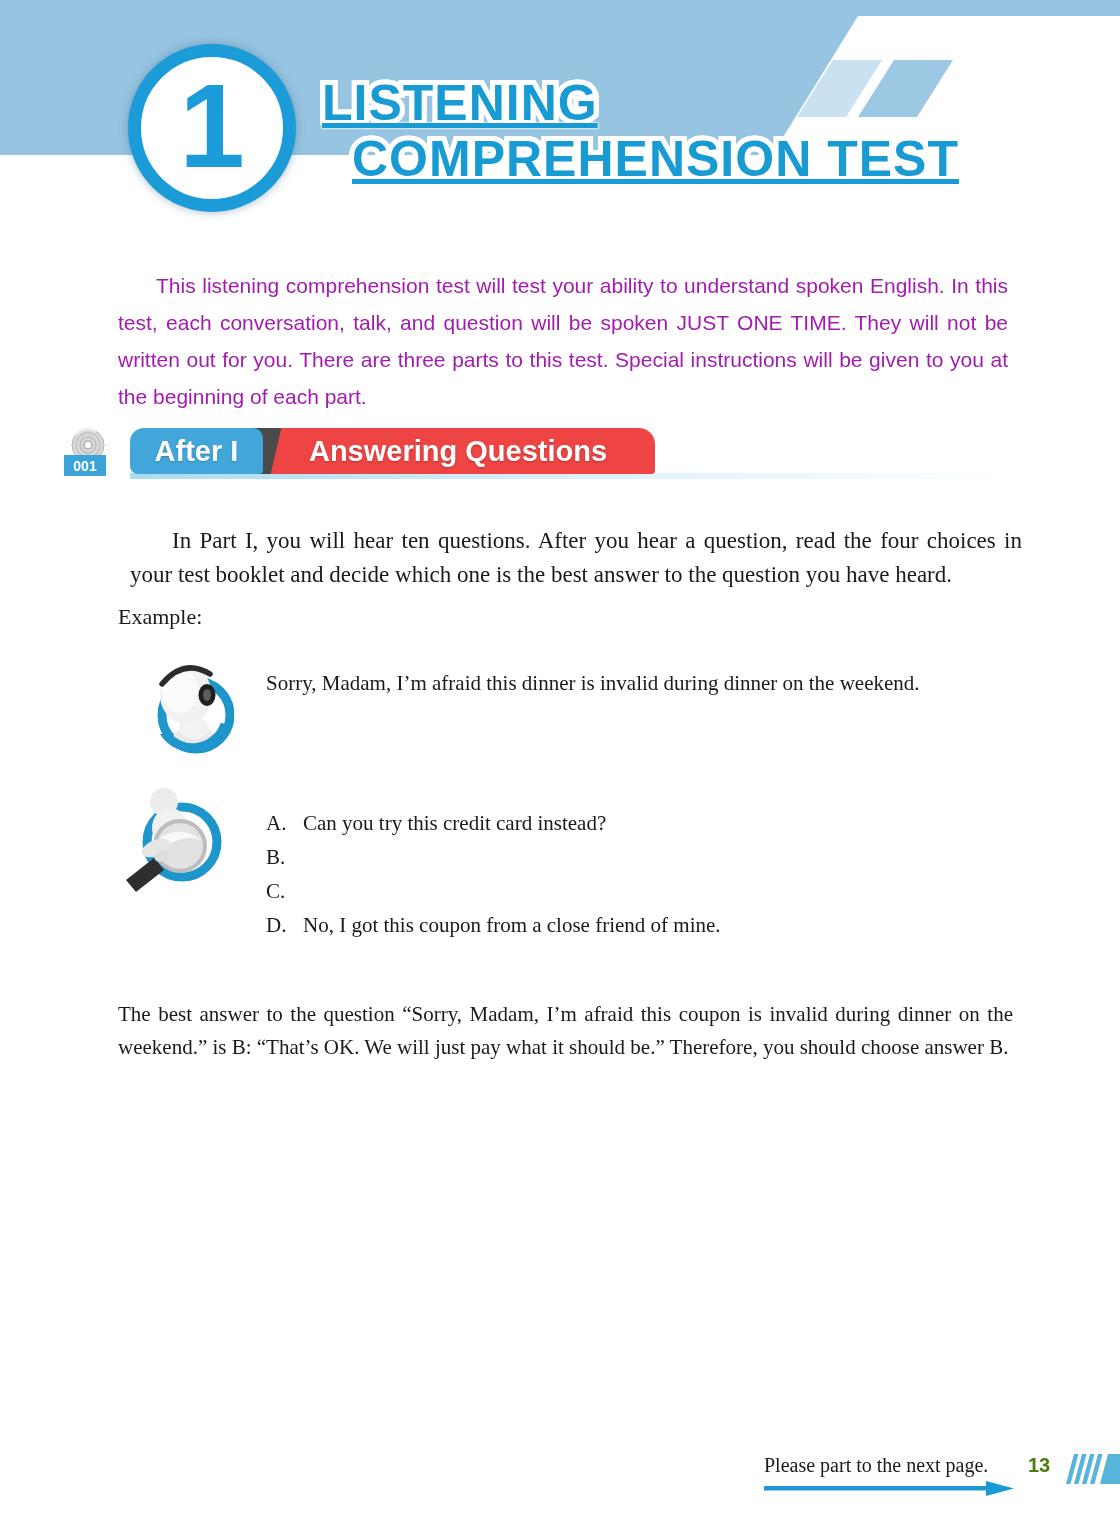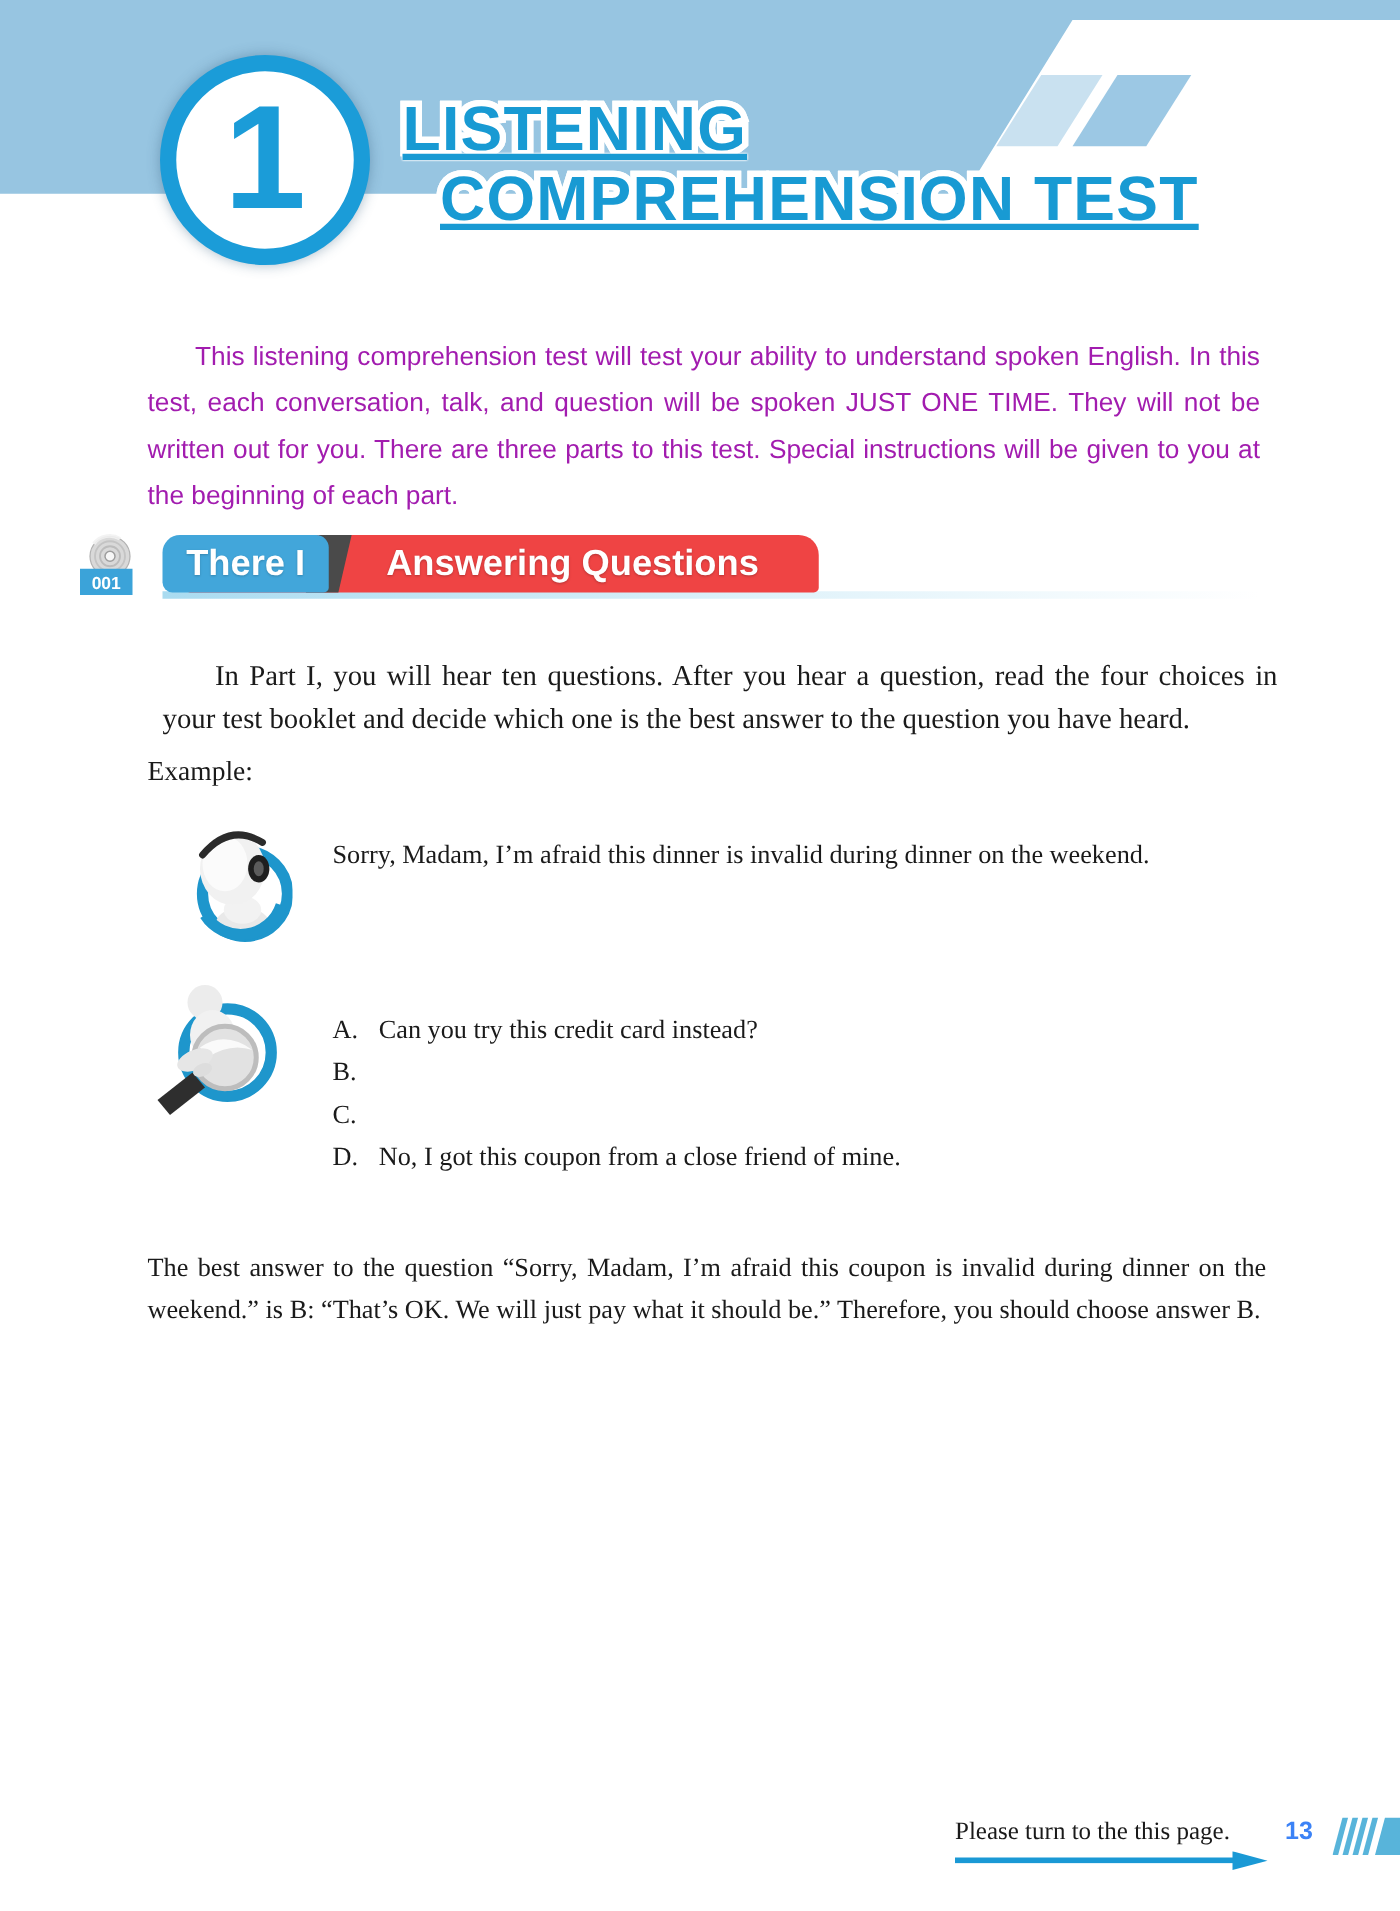--- a/index.html
+++ b/index.html
@@ -73,21 +73,21 @@
   .choice-letter{width:37px;flex:0 0 37px;}
   .explanation{
     position:absolute;left:118px;top:977px;width:895px;
     font-size:21px;line-height:33px;text-align:justify;
   }
   
   .footer-instruction{position:absolute;left:764px;top:1454px;font-size:20px;white-space:nowrap;}
   .footer-arrow{position:absolute;left:764px;top:1481px;}
   .page-number{
     position:absolute;left:1028px;top:1454px;
-    font-family:"Liberation Sans", sans-serif;font-weight:bold;font-size:20px;color:#3b82f6;
+    font-family:"Liberation Sans", sans-serif;font-weight:bold;font-size:20px;color:#4d7c0f;
   }
   .corner-slashes{position:absolute;left:1066px;top:1454px;}
 </style>
 </head>
 <body>
 
 <div class="page">
 
   <svg class="banner-svg" width="1120" height="225" viewBox="0 0 1120 225">
     <polygon points="0,0 1120,0 1120,16 858,16 772,155 0,155" fill="#97c5e1"></polygon>
@@ -105,21 +105,21 @@
   <div class="title-line title-front t2">COMPREHENSION TEST</div>
 
   <p class="intro">This listening comprehension test will test your ability to understand spoken English. In this test, each conversation, talk, and question will be spoken JUST ONE TIME. They will not be written out for you. There are three parts to this test. Special instructions will be given to you at the beginning of each part.</p>
 
   <div class="section-underline"></div>
   <div class="gray-bar">
     <span class="bar-text">Answering Questions</span>
   </div>
   <div class="dark-wedge"></div>
   <div class="blue-tab">
-    <span>There I</span>
+    <span>After I</span>
   </div>
 
   <svg class="cd-icon" width="48" height="56" viewBox="0 0 48 56">
     <circle cx="26" cy="19" r="16" fill="#d9d9d9" stroke="#b3b3b3" stroke-width="1"></circle>
     <circle cx="26" cy="19" r="12" fill="none" stroke="#c4c4c4" stroke-width="1.5"></circle>
     <circle cx="26" cy="19" r="8" fill="none" stroke="#bcbcbc" stroke-width="1.5"></circle>
     <path d="M13,9 A16,16 0 0 1 34,5" fill="none" stroke="#f2f2f2" stroke-width="3" opacity="0.9"></path>
     <circle cx="26" cy="19" r="4" fill="#f7f7f7" stroke="#9e9e9e" stroke-width="1.2"></circle>
     <rect x="2" y="29" width="42" height="21" fill="#3ba3d9"></rect>
     <text x="23" y="45" text-anchor="middle" font-family="Liberation Sans, sans-serif" font-size="14" font-weight="bold" fill="#ffffff">001</text>
@@ -164,21 +164,21 @@
       <span class="choice-letter">C.</span>
     </div>
     <div class="choice-row">
       <span class="choice-letter">D.</span>
       <span class="choice-text">No, I got this coupon from a close friend of mine.</span>
     </div>
   </div>
 
   <p class="explanation">The best answer to the question “Sorry, Madam, I’m afraid this coupon is invalid during dinner on the weekend.” is B: “That’s OK. We will just pay what it should be.” Therefore, you should choose answer B.</p>
 
-  <div class="footer-instruction">Please turn to the this page.</div>
+  <div class="footer-instruction">Please part to the next page.</div>
   <svg class="footer-arrow" width="252" height="16" viewBox="0 0 252 16">
     <rect x="0" y="5" width="224" height="4.5" fill="#1a99d5"></rect>
     <polygon points="222,0 250,7.5 222,15" fill="#1a99d5"></polygon>
   </svg>
   <div class="page-number">13</div>
   <svg class="corner-slashes" width="54" height="32" viewBox="0 0 54 32">
     <polygon points="8,0 12.5,0 4.5,30 0,30" fill="#58b4da"></polygon>
     <polygon points="16,0 20.5,0 12.5,30 8,30" fill="#58b4da"></polygon>
     <polygon points="24,0 28.5,0 20.5,30 16,30" fill="#58b4da"></polygon>
     <polygon points="32,0 36.5,0 28.5,30 24,30" fill="#58b4da"></polygon>

